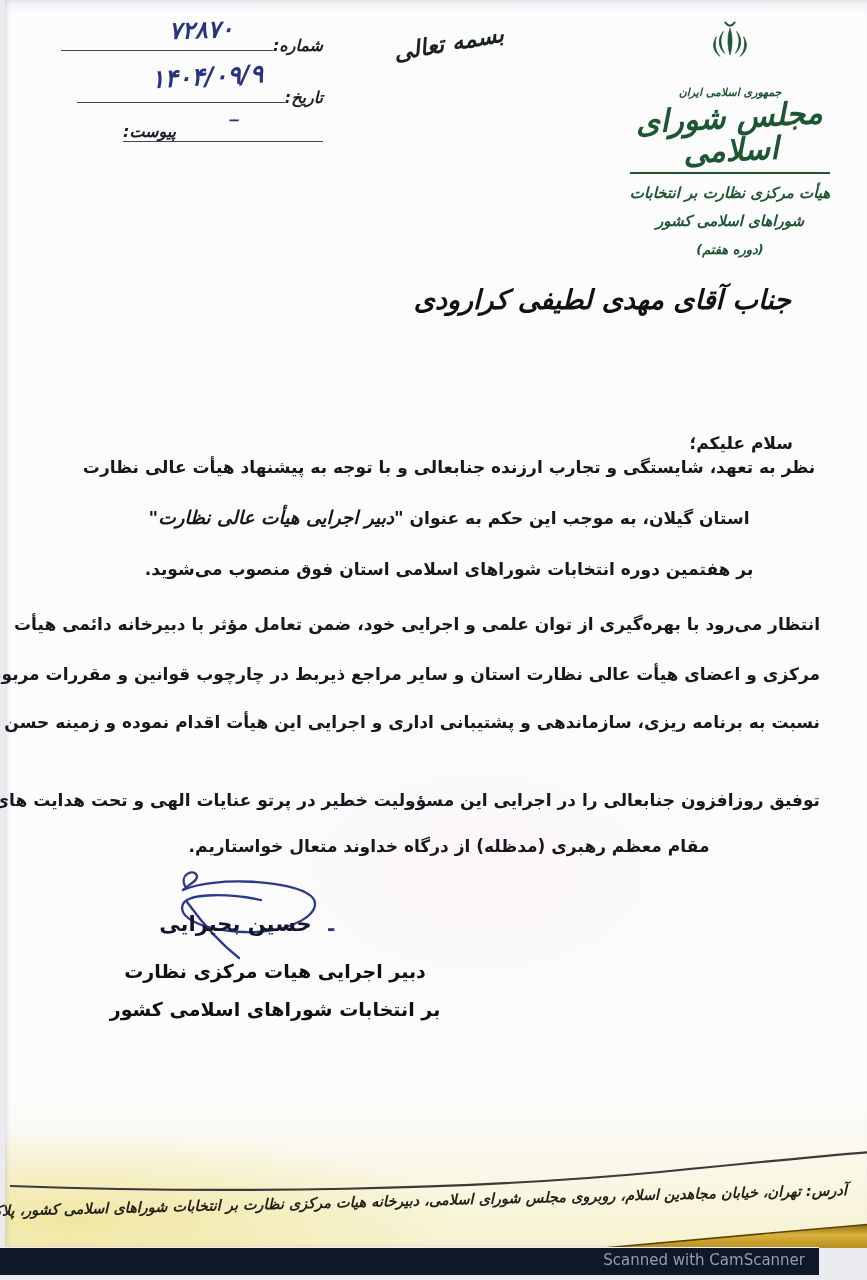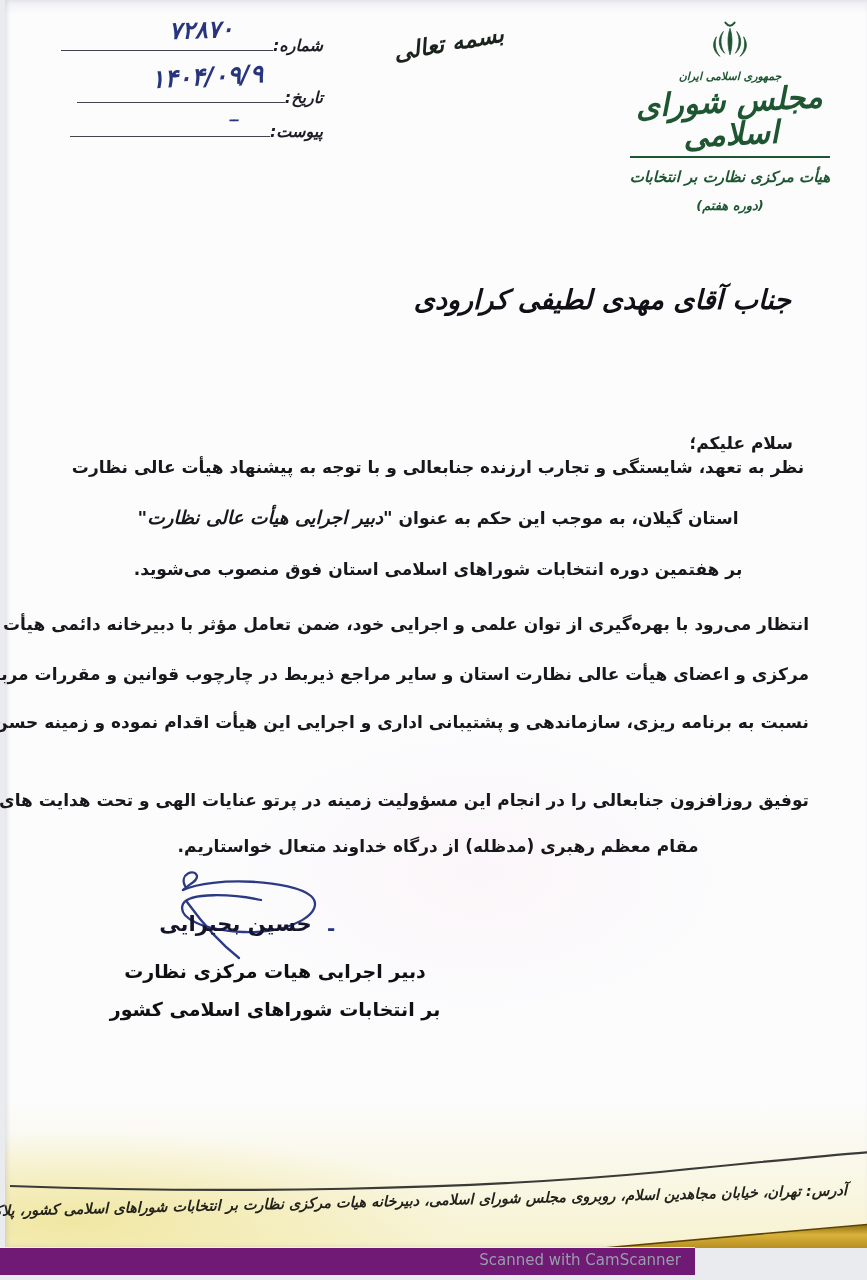--- a/index.html
+++ b/index.html
@@ -9,55 +9,55 @@
     background:
       linear-gradient(180deg, rgba(228,228,235,.55), rgba(255,255,255,0) 14px),
       radial-gradient(60% 120px at 8% 98%, rgba(240,230,160,.95), rgba(240,230,160,0) 75%),
       linear-gradient(0deg, rgba(246,240,198,.8), rgba(246,240,198,0) 150px),
       radial-gradient(40% 200px at 55% 70%, rgba(250,240,245,.5), rgba(250,240,245,0) 80%),
       #fcfcfd;
     box-shadow: inset 2px 0 4px rgba(140,140,160,.25);}
   
   .letterhead{position:absolute;top:16px;right:8px;width:258px;text-align:center;color:#1e5632;}
   .emblem{display:inline-block;}
-  .lh-country{font-size:11px;font-weight:bold;font-style:italic;margin-top:0;}
+  .lh-country{font-size:11px;font-weight:bold;font-style:italic;margin-top:16px;}
   .lh-assembly{font-size:31px;font-weight:bold;font-style:italic;line-height:1.05;margin-top:2px;
     transform:rotate(-3deg);letter-spacing:-1px;}
   .lh-rule{width:200px;height:2px;background:#1e5632;margin:6px auto 6px auto;}
   .lh-org{font-size:15px;font-weight:bold;font-style:italic;line-height:1.85;}
   .lh-term{font-size:13px;font-weight:bold;font-style:italic;margin-top:6px;}
   
   .meta{position:absolute;top:22px;left:28px;width:290px;direction:rtl;color:#1d1d28;}
   .meta-row{position:absolute;right:0;display:flex;align-items:flex-end;direction:rtl;}
   .meta-label{font-size:16px;font-weight:bold;font-style:italic;white-space:nowrap;}
   .meta-line{display:inline-block;height:1px;background:#44444c;margin-bottom:4px;}
   .hand{position:absolute;color:#26357e;font-weight:bold;font-style:italic;direction:ltr;}
   
   .bismillah{position:absolute;top:30px;left:388px;font-size:23px;font-weight:bold;font-style:italic;
     color:#1b231d;transform:rotate(-10deg);}
   
   .addressee{position:absolute;top:284px;right:76px;font-size:27px;font-weight:bold;font-style:italic;
     color:#101016;direction:rtl;}
   .salutation{position:absolute;top:433px;right:74px;font-size:17px;font-weight:bold;color:#17171c;direction:rtl;}
-  .bodyline{position:absolute;left:62px;width:742px;text-align:center;font-size:17px;font-weight:bold;
+  .bodyline{position:absolute;left:73px;width:742px;text-align:center;font-size:17px;font-weight:bold;
     color:#17171c;direction:rtl;white-space:nowrap;}
   .callig{font-size:18.5px;font-style:italic;letter-spacing:-0.5px;}
   
   .sig-svg{position:absolute;left:138px;top:866px;}
   .sig-name{position:absolute;left:148px;top:912px;width:165px;text-align:center;font-size:21px;
     font-weight:bold;color:#14142a;direction:rtl;white-space:nowrap;}
   .sig-dash{position:absolute;left:322px;top:916px;color:#26357e;font-size:20px;font-weight:bold;}
   .sig-title{position:absolute;left:100px;width:340px;text-align:center;font-size:19px;font-weight:bold;
     color:#101014;direction:rtl;white-space:nowrap;}
   
   .footer-curve{position:absolute;left:5px;top:1140px;}
   .footer-address{position:absolute;left:30px;top:1192px;width:812px;text-align:center;font-size:14.5px;
     font-weight:bold;font-style:italic;color:#23231c;direction:rtl;transform:rotate(-1.4deg);white-space:nowrap;}
   .gold-wedge{position:absolute;left:598px;top:1221px;}
-  .scan-bar{position:absolute;left:0;top:1247px;width:695px;height:27px;background:#701a75;
+  .scan-bar{position:absolute;left:0;top:1247px;width:819px;height:27px;background:#0f172a;
     border-top:1px solid #f0f1f3;}
   .scan-label{position:absolute;right:14px;top:3px;font-size:15px;color:#989ea8;}
 </style>
 </head>
 <body>
 
 <div class="page">
   <div class="paper">
 
     <div class="letterhead">
@@ -70,33 +70,34 @@
             <path d="M39 20 C46 28 46 40 37 48 C43 39 43 28 39 20 Z" fill="#1e5632" stroke-width="1"></path>
             <path d="M12 27 C6 35 8 46 17 52 C10 45 10 34 12 27 Z" fill="#1e5632" stroke-width="1"></path>
             <path d="M48 27 C54 35 52 46 43 52 C50 45 50 34 48 27 Z" fill="#1e5632" stroke-width="1"></path>
           </g>
         </svg>
       </span>
       <div class="lh-country">جمهوری اسلامی ایران</div>
       <div class="lh-assembly">مجلس شورای اسلامی</div>
       <div class="lh-rule"></div>
       <div class="lh-org">هیأت مرکزی نظارت بر انتخابات</div>
+      <div class="lh-org">شوراهای اسلامی کشور</div>
       <div class="lh-term">(دوره هفتم)</div>
     </div>
 
     <div class="meta">
       <div class="meta-row" style="top:14px;">
         <span class="meta-label">شماره:</span>
         <span class="meta-line" style="width:212px;"></span>
       </div>
       <div class="meta-row" style="top:58px;margin-top:8px;">
         <span class="meta-label">تاریخ:</span>
         <span class="meta-line" style="width:208px;"></span>
       </div>
-      <div class="meta-row" style="top:100px;">
+      <div class="meta-row" style="top:100px;flex-direction:column;">
         <span class="meta-label">پیوست:</span>
         <span class="meta-line" style="width:200px;"></span>
       </div>
       <div class="hand" style="top:-6px;right:90px;font-size:24px;transform:rotate(-2deg);letter-spacing:4px;">۷۲۸۷۰</div>
       <div class="hand" style="top:40px;right:60px;font-size:25px;transform:rotate(-3deg);letter-spacing:2px;">۱۴۰۴/۰۹/۹</div>
       <div class="hand" style="top:86px;right:85px;font-size:14px;">ــ</div>
     </div>
 
     <div class="bismillah">بسمه تعالی</div>
 
@@ -105,21 +106,21 @@
     <div class="salutation">سلام علیکم؛</div>
 
     <div class="bodyline" style="top:457px;">نظر به تعهد، شایستگی و تجارب ارزنده جنابعالی و با توجه به پیشنهاد هیأت عالی نظارت</div>
     <div class="bodyline" style="top:507px;">
       <span>استان گیلان، به موجب این حکم به عنوان </span><span class="callig">"دبیر اجرایی هیأت عالی نظارت"</span>
     </div>
     <div class="bodyline" style="top:614px;">انتظار می‌رود با بهره‌گیری از توان علمی و اجرایی خود، ضمن تعامل مؤثر با دبیرخانه دائمی هیأت</div>
     <div class="bodyline" style="top:559px;">بر هفتمین دوره انتخابات شوراهای اسلامی استان فوق منصوب می‌شوید.</div>
     <div class="bodyline" style="top:664px;">مرکزی و اعضای هیأت عالی نظارت استان و سایر مراجع ذیربط در چارچوب قوانین و مقررات مربوط،</div>
     <div class="bodyline" style="top:712px;">نسبت به برنامه ریزی، سازماندهی و پشتیبانی اداری و اجرایی این هیأت اقدام نموده و زمینه حسن اجرای</div>
-    <div class="bodyline" style="top:790px;">توفیق روزافزون جنابعالی را در انجام این مسؤولیت زمینه در پرتو عنایات الهی و تحت هدایت های</div>
+    <div class="bodyline" style="top:790px;">توفیق روزافزون جنابعالی را در اجرایی این مسؤولیت خطیر در پرتو عنایات الهی و تحت هدایت های</div>
     <div class="bodyline" style="top:836px;">مقام معظم رهبری (مدظله) از درگاه خداوند متعال خواستاریم.</div>
 
     <svg class="sig-svg" width="210" height="115" viewBox="0 0 210 115">
       <g fill="none" stroke="#2b3a85" stroke-width="2.3" stroke-linecap="round">
         <path d="M42 20 C36 8 52 2 54 10 C55 15 46 18 40 24"></path>
         <path d="M40 24 C70 10 150 14 168 30 C184 45 150 68 100 66 C60 64 34 52 40 38 C46 26 90 28 118 34"></path>
         <path d="M44 36 C60 58 78 78 96 92"></path>
       </g>
     </svg>
     <div class="sig-name">حسین بحیرایی</div>

